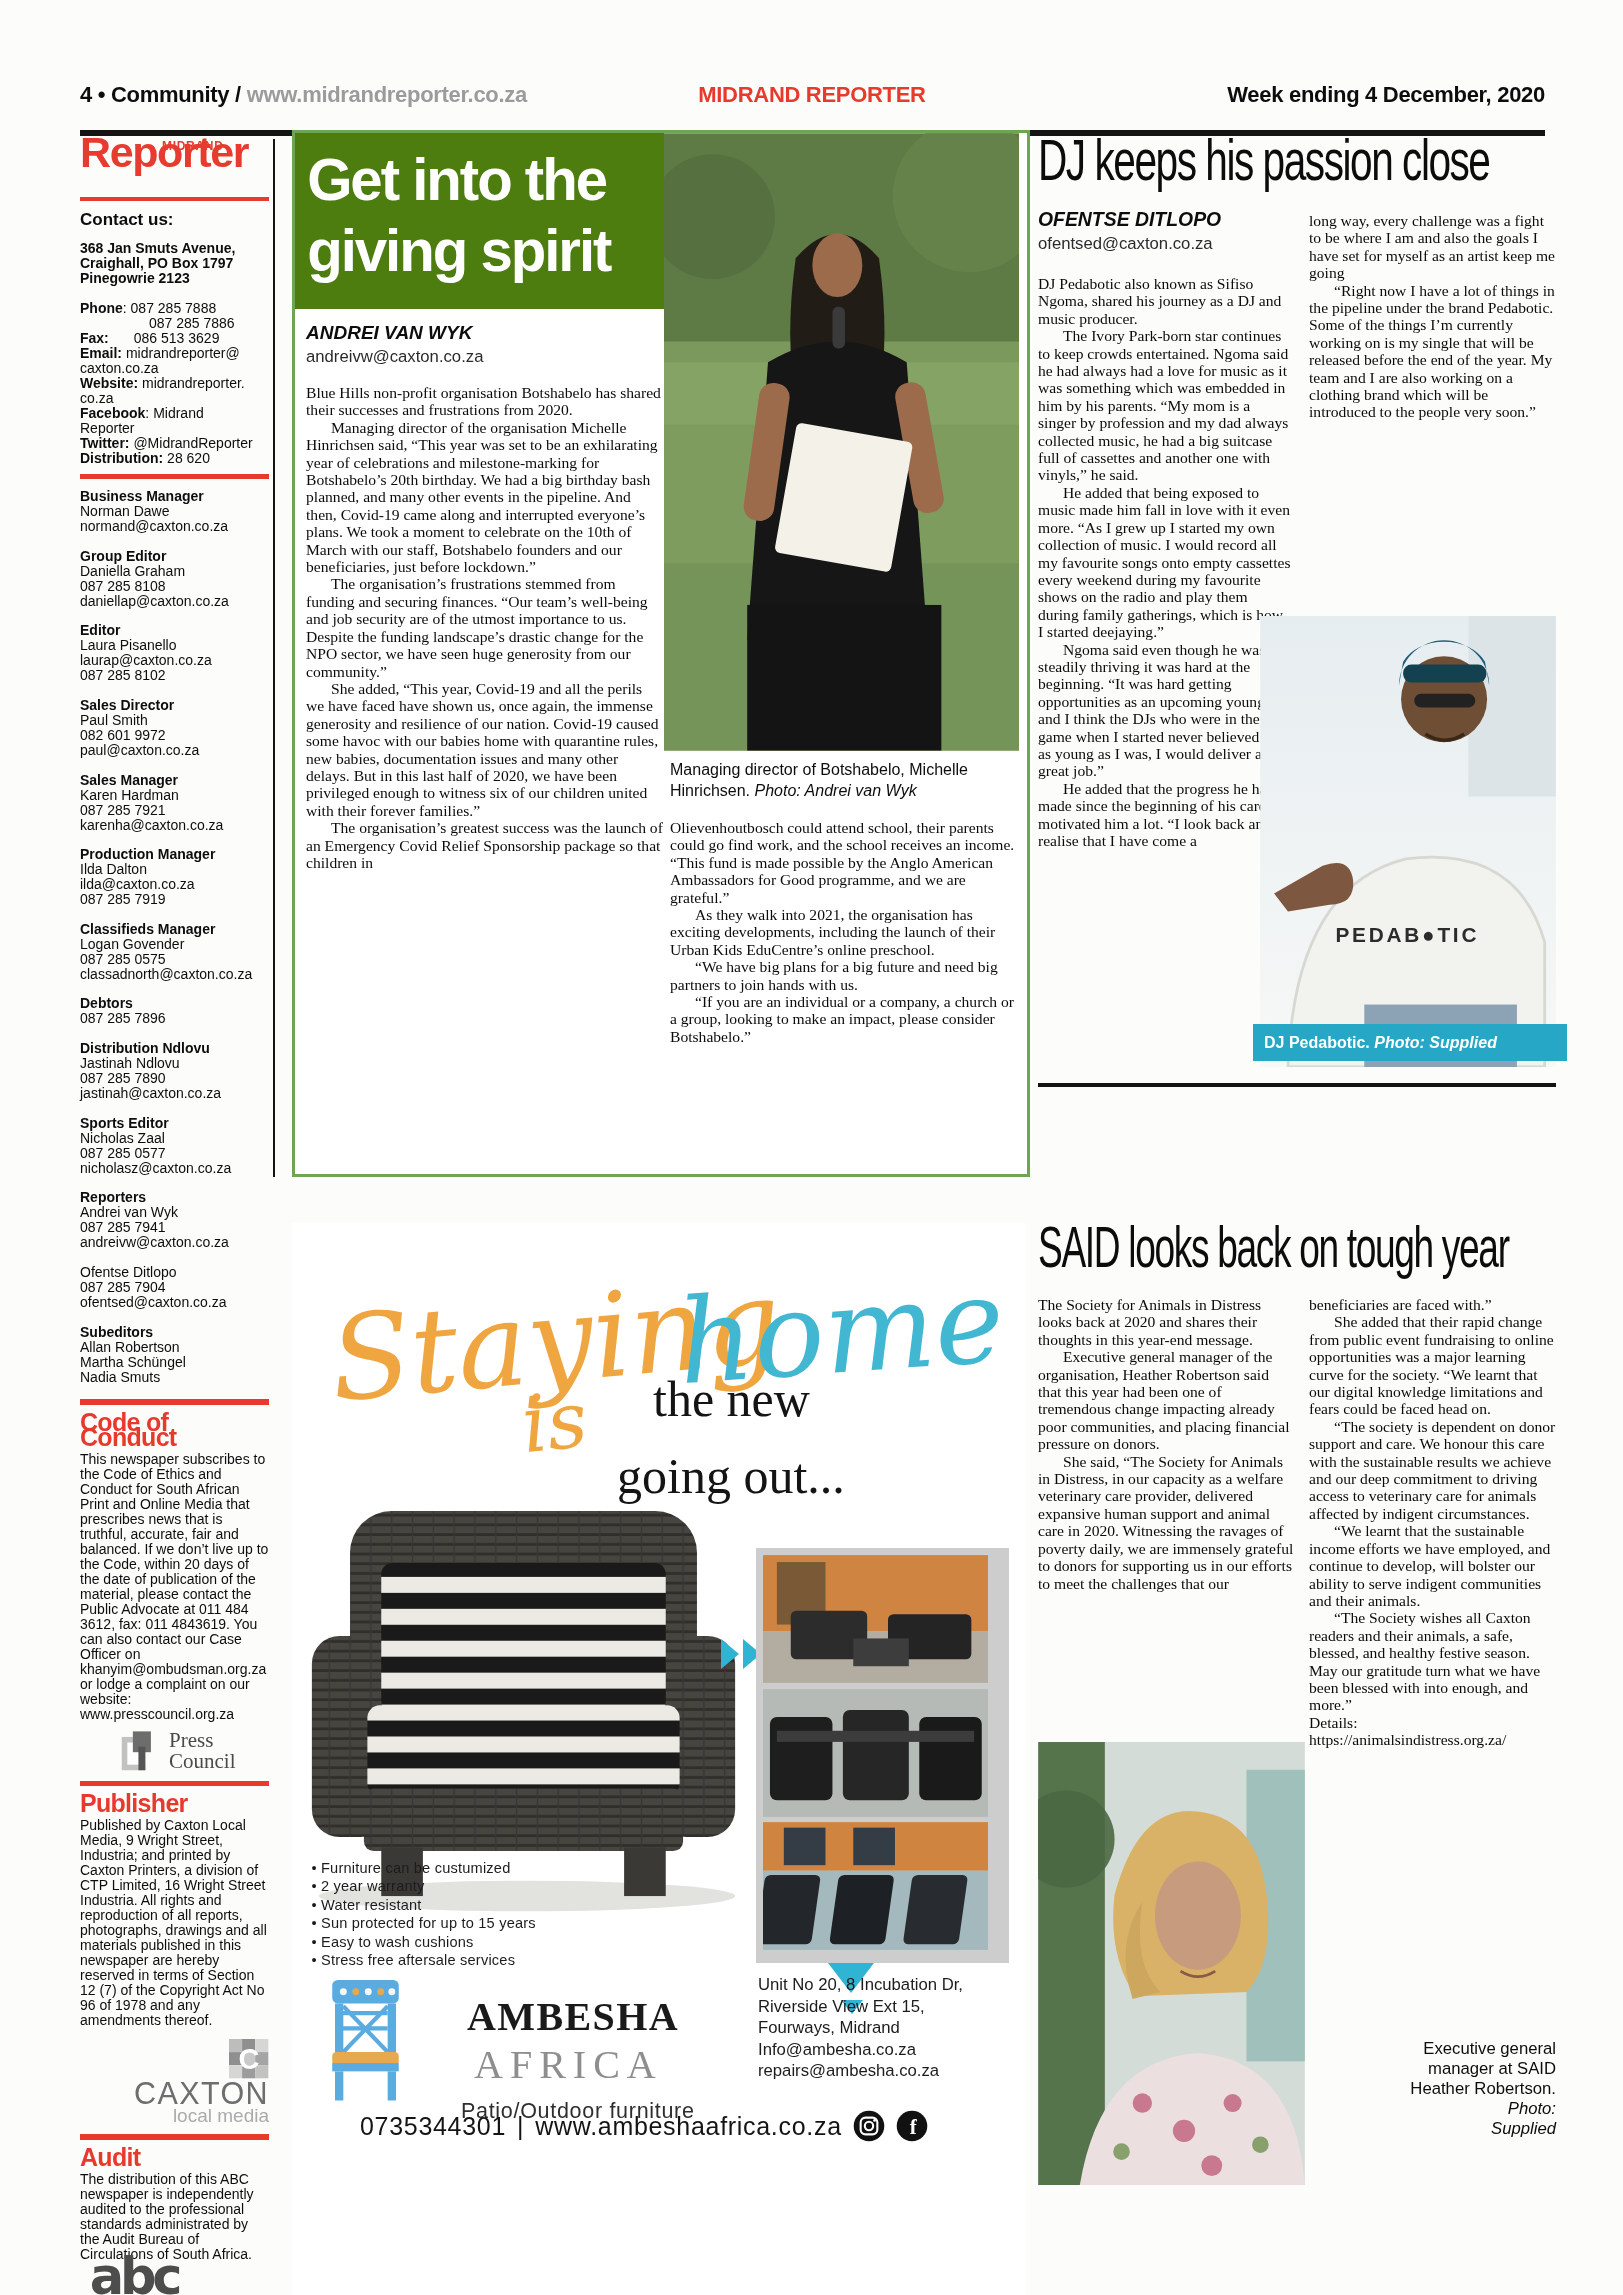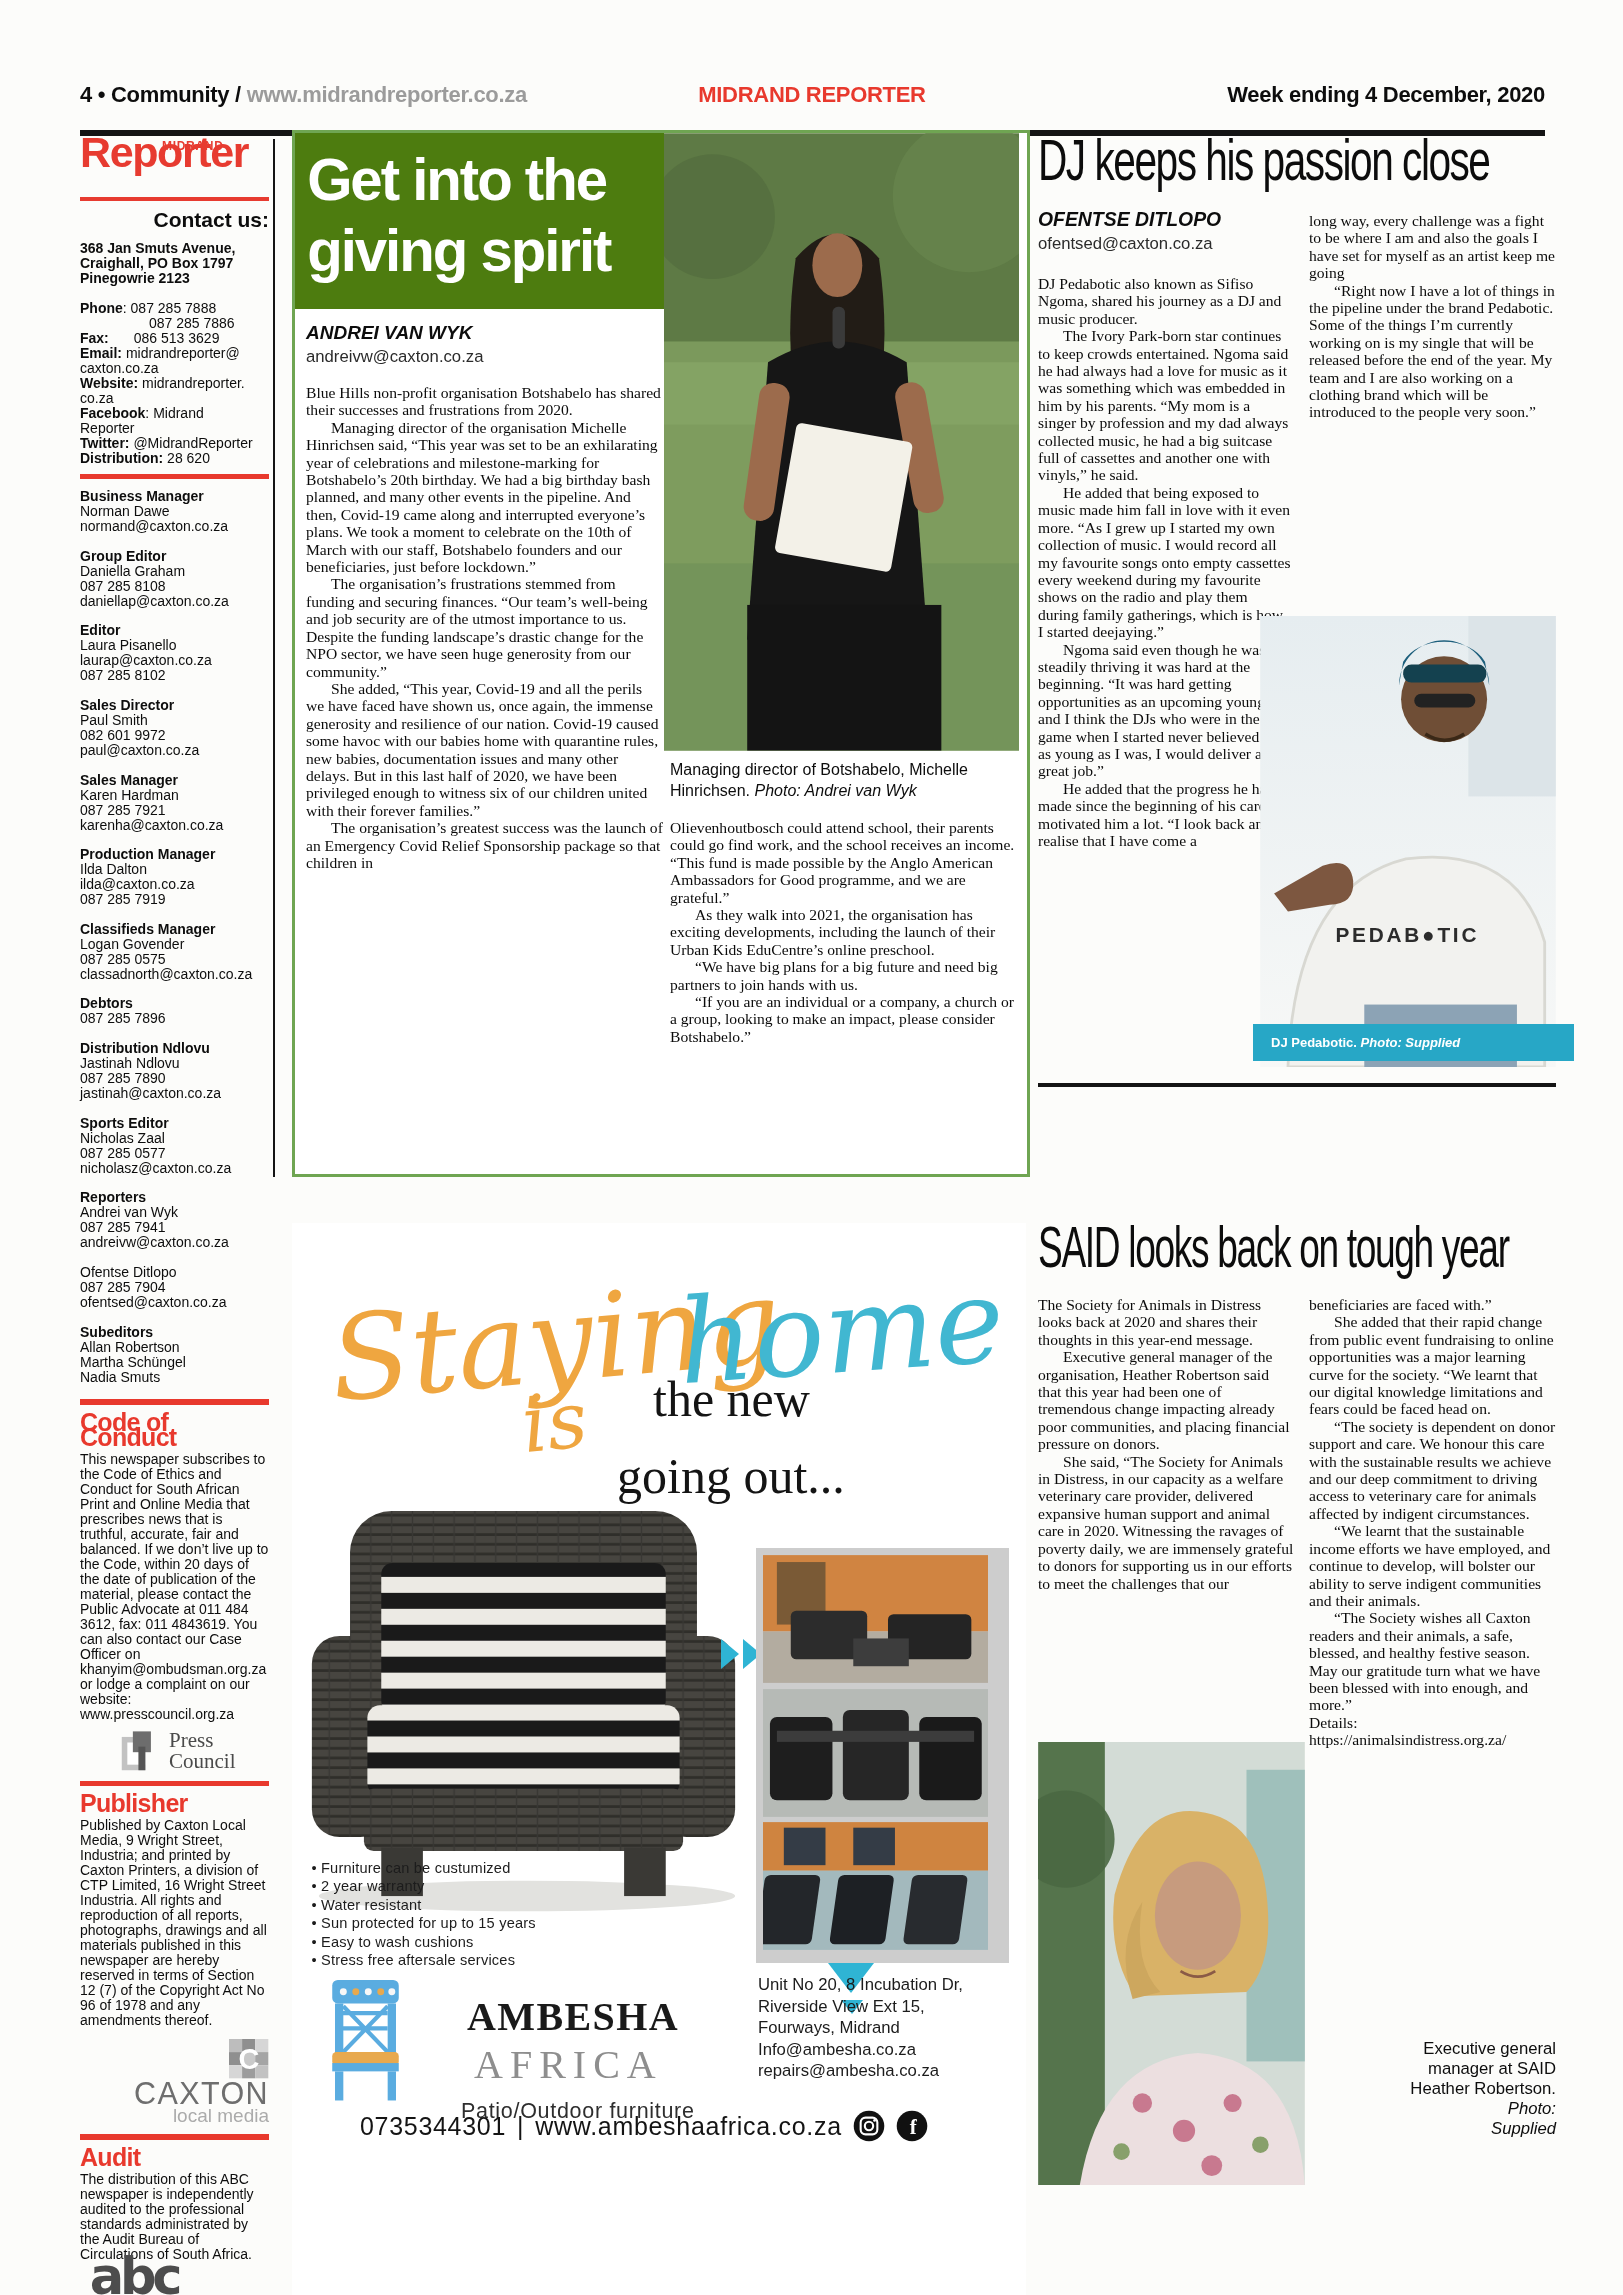--- a/index.html
+++ b/index.html
@@ -15,21 +15,21 @@
   .hdr-center{color:#e8392d;}
   .hdr-rule{background:#141414;height:5.6px;}
 
   
   .sidebar{left:80px;top:139px;width:189px;font-size:14px;line-height:15px;}
   .masthead{position:relative;height:62px;}
   .mast-top{position:absolute;left:82px;top:0;color:#e73b30;font-weight:800;font-size:12px;letter-spacing:0.7px;}
   .mast-name{position:absolute;left:0;top:5.6px;color:#e73b30;font-weight:800;font-size:43px;letter-spacing:-1.4px;}
   .mast-rule{position:absolute;left:0;bottom:0;width:100%;height:4.2px;background:#e73b30;}
   .red-rule{height:5.6px;background:#e8392d;margin:8.3px 0 9.7px 0;}
-  .c-head{font-weight:bold;font-size:21px;margin:11px 0 14px 0;text-align:right;}
+  .c-head{font-weight:bold;font-size:17px;margin:11px 0 14px 0;}
   .c-line{margin:0;}
   .c-gap{height:14.6px;}
   .indent2{padding-left:69px;}
   .tab{margin-left:25px;}
   .staff{margin:0 0 14.6px 0;}
   .staff h4{margin:0;font-size:14px;font-weight:bold;}
   .sb-h3{color:#e8392d;font-size:25px;font-weight:bold;margin:2.8px 0 7px 0;letter-spacing:-0.7px;}
   .sb-p{margin:0 0 7px 0;}
   .logo-row{display:flex;align-items:center;gap:7px;margin:8px 0 7px 39px;}
   .pc-text{font-family:"Liberation Serif",serif;font-size:21px;line-height:21.5px;color:#4a4a4a;}
@@ -49,21 +49,21 @@
   .byline-name{font-weight:bold;font-style:italic;font-size:19px;}
   .byline-mail{font-size:16.7px;color:#2b2b2b;margin-top:2.8px;}
   .body{font-family:"Liberation Serif",serif;font-size:15.6px;line-height:17.4px;color:#0b0b0b;}
   .body p{margin:0;text-indent:25px;}
   .body p.noind{text-indent:0;}
 
   
   .cond-head{font-weight:500;font-size:58px;letter-spacing:-2.1px;white-space:nowrap;
              transform:scaleX(0.70);transform-origin:left top;color:#0c0c0c;}
   .cond-head2{transform:scaleX(0.64);}
-  .dj-capbar{background:#27a7c6;color:#fff;font-weight:bold;font-size:13px;line-height:37px;padding-left:18px;}
+  .dj-capbar{background:#27a7c6;color:#fff;font-weight:bold;font-size:16px;line-height:37px;padding-left:11px;}
   .dj-capbar i{font-weight:bold;}
   .blk-rule{background:#141414;height:3.5px;}
   .said-cap{font-size:16.7px;line-height:20px;text-align:right;}
 
   
   .ad{left:292px;top:1223px;width:734px;height:1072px;background:#fff;}
   .script{font-family:"DejaVu Serif",serif;font-style:italic;}
   .s-staying{font-size:117px;color:#efa640;transform:rotate(-5deg);}
   .s-home{font-size:117px;color:#41b7d1;transform:rotate(-4deg);}
   .s-is{font-size:78px;color:#efa640;transform:rotate(-6deg);}

